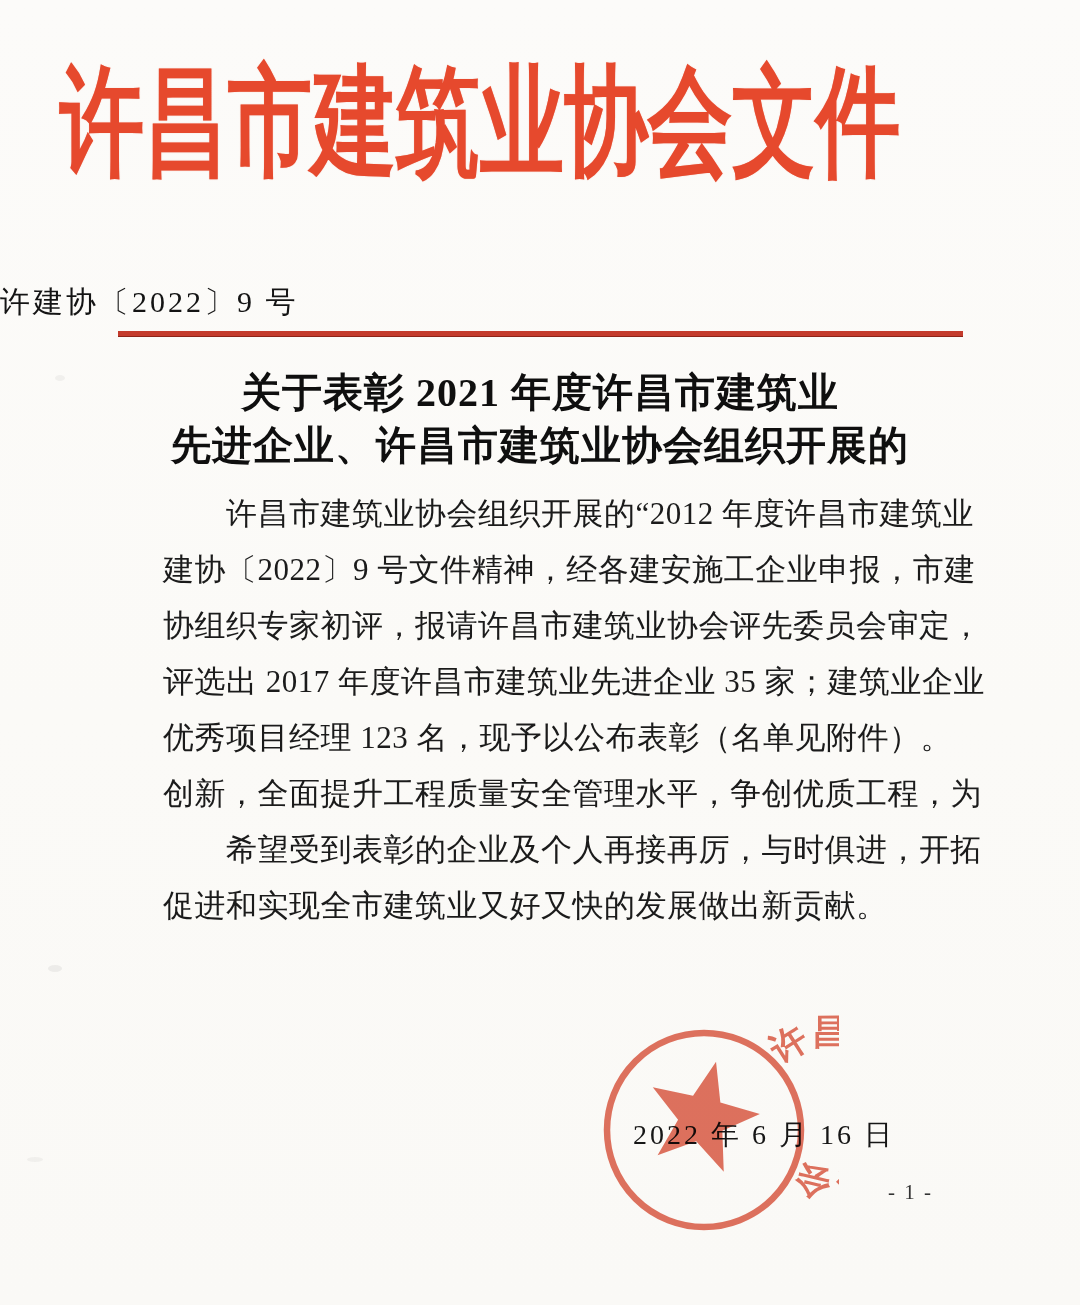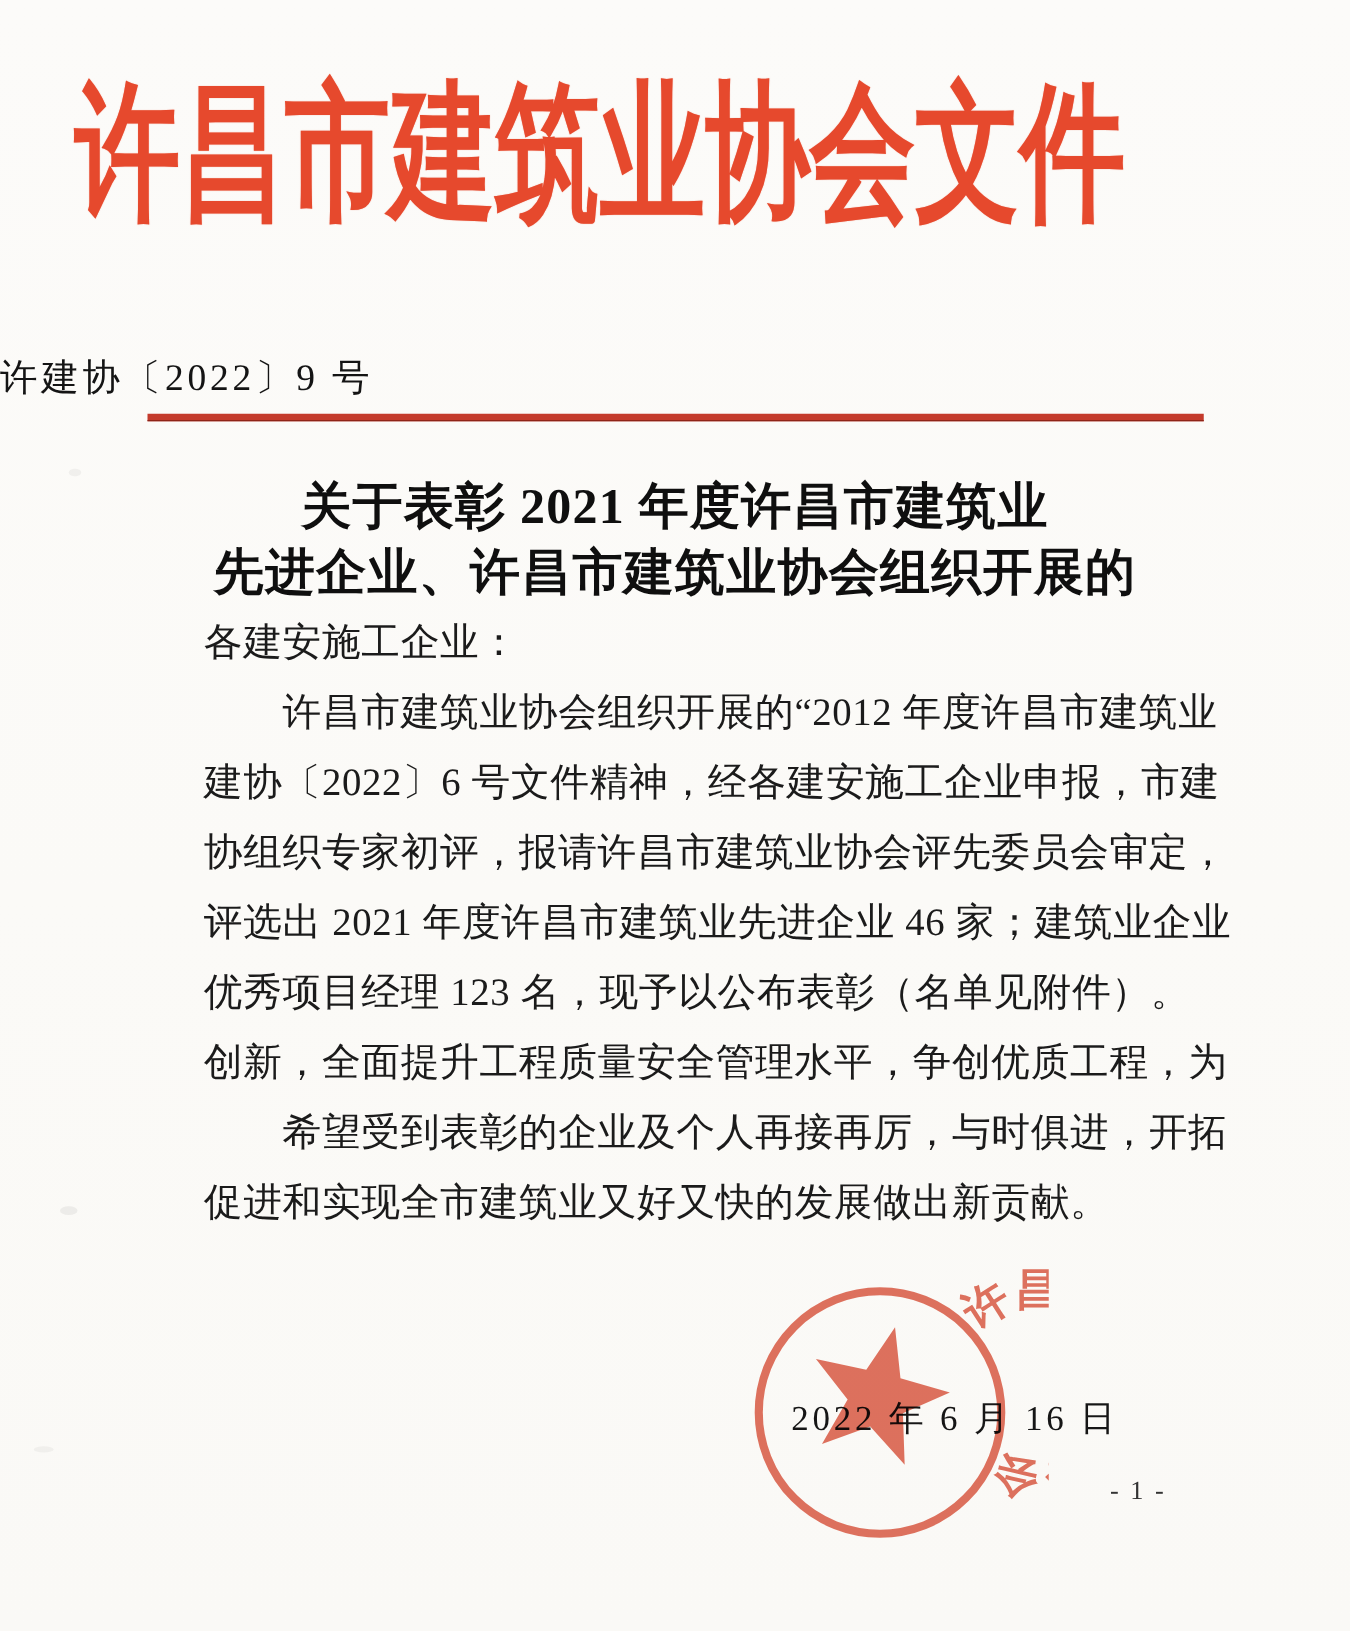--- a/index.html
+++ b/index.html
@@ -30,21 +30,21 @@
     position:absolute;top:282px;left:0;width:1080px;
     font-size:30px;letter-spacing:3px;color:#141414;
   }
   
   .red-rule{
     position:absolute;top:331px;left:118px;width:845px;height:5px;
     background:#c43b2c;border-bottom:1px solid #8e2418;
   }
   
   .doc-title{
-    position:absolute;top:378px;left:60px;width:960px;
+    position:absolute;top:366px;left:60px;width:960px;
     text-align:center;font-weight:700;color:#0f0f0f;
     font-size:40px;line-height:53px;letter-spacing:1px;
   }
   
   .body-block{
     position:absolute;top:486px;left:163px;width:787px;
     font-size:31px;color:#1b1b1b;letter-spacing:.5px;
   }
   .bline{
     height:56px;line-height:56px;white-space:nowrap;
@@ -87,26 +87,25 @@
   <div class="doc-number">许建协〔2022〕9 号</div>
 
   <div class="red-rule"></div>
 
   <div class="doc-title">
     <div>关于表彰 2021 年度许昌市建筑业</div>
     <div>先进企业、许昌市建筑业协会组织开展的</div>
   </div>
 
   <div class="body-block">
-    <div class="bline lastline">各建安施工企业：</div>
 
     <div class="bline indent">许昌市建筑业协会组织开展的“2012 年度许昌市建筑业</div>
-    <div class="bline">建协〔2022〕6 号文件精神，经各建安施工企业申报，市建</div>
+    <div class="bline">建协〔2022〕9 号文件精神，经各建安施工企业申报，市建</div>
     <div class="bline">协组织专家初评，报请许昌市建筑业协会评先委员会审定，</div>
-    <div class="bline">评选出 2021 年度许昌市建筑业先进企业 46 家；建筑业企业</div>
+    <div class="bline">评选出 2017 年度许昌市建筑业先进企业 35 家；建筑业企业</div>
     <div class="bline lastline">优秀项目经理 123 名，现予以公布表彰（名单见附件）。</div>
 
     <div class="bline">创新，全面提升工程质量安全管理水平，争创优质工程，为</div>
     <div class="bline indent">希望受到表彰的企业及个人再接再厉，与时俱进，开拓</div>
     <div class="bline lastline">促进和实现全市建筑业又好又快的发展做出新贡献。</div>
   </div>
 
   <div class="doc-date">2022 年 6 月 16 日</div>
 
   <svg class="seal" viewBox="-135 -135 270 270" aria-hidden="true">

